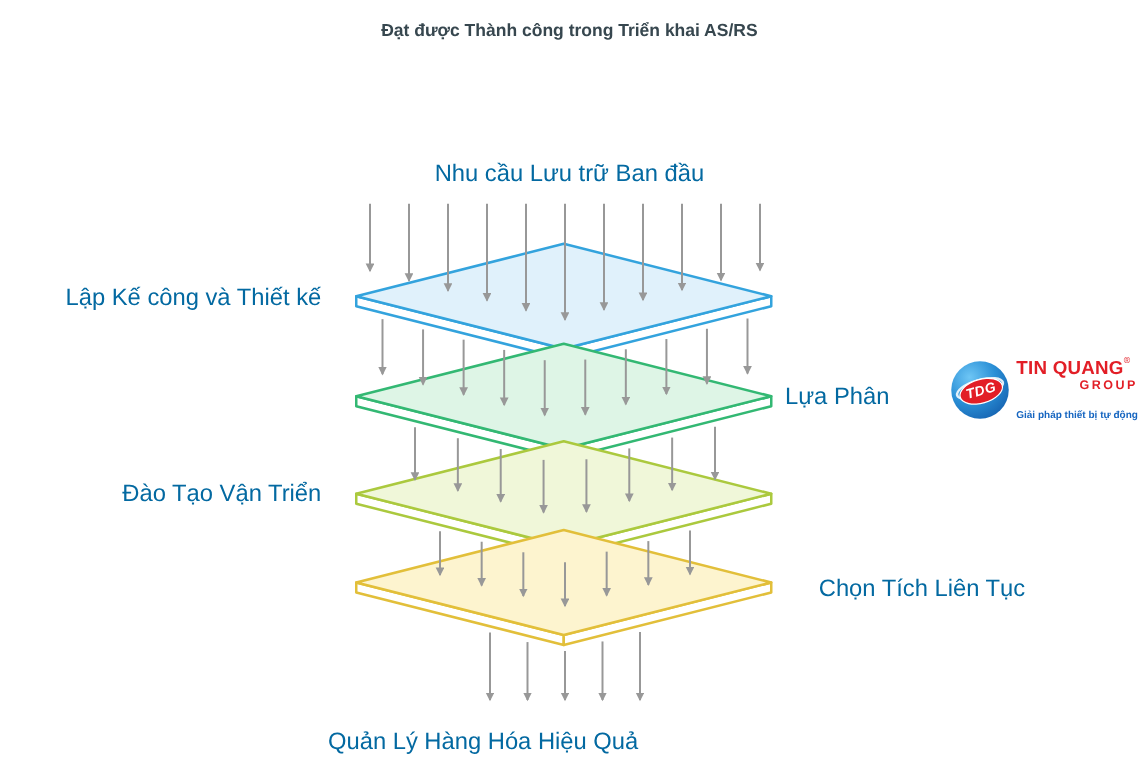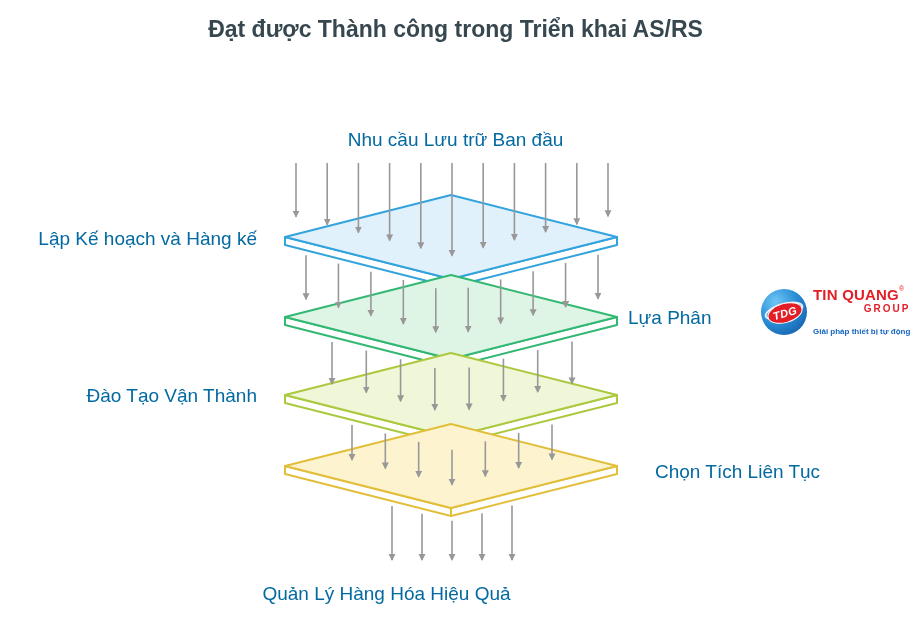--- a/index.html
+++ b/index.html
@@ -6,21 +6,21 @@
   .stage{
     position:relative;
     width:911px;height:620px;
     background:#ffffff;
     font-family:"Liberation Sans", sans-serif;
     overflow:hidden;
   }
   .page-title{
     position:absolute;top:16px;left:0;width:911px;
     text-align:center;margin:0;
-    font-size:23px;font-weight:bold;color:#37474f;
+    font-size:14px;font-weight:bold;color:#37474f;
   }
   .lbl{
     position:absolute;
     font-size:19px;color:#0369a1;line-height:22px;
     white-space:nowrap;
   }
   #lbl-top{left:0;width:911px;text-align:center;top:129px;}
   #lbl-l0{left:0;width:257px;text-align:right;top:228px;}
   #lbl-l1{left:628px;top:307px;}
   #lbl-l2{left:0;width:257px;text-align:right;top:385px;}
@@ -142,23 +142,23 @@
         <line x1="552" y1="424.4457831325301" x2="552" y2="459.4457831325301" stroke="#989898" stroke-width="1.6" marker-end="url(#arr)"></line>
         <line x1="392" y1="506.0722891566265" x2="392" y2="560" stroke="#989898" stroke-width="1.6" marker-end="url(#arr)"></line>
         <line x1="422" y1="513.6626506024097" x2="422" y2="560" stroke="#989898" stroke-width="1.6" marker-end="url(#arr)"></line>
         <line x1="452" y1="520.7469879518072" x2="452" y2="560" stroke="#989898" stroke-width="1.6" marker-end="url(#arr)"></line>
         <line x1="482" y1="513.1566265060242" x2="482" y2="560" stroke="#989898" stroke-width="1.6" marker-end="url(#arr)"></line>
         <line x1="512" y1="505.56626506024094" x2="512" y2="560" stroke="#989898" stroke-width="1.6" marker-end="url(#arr)"></line>
       </g>
     </svg>
 
   <div class="lbl" id="lbl-top">Nhu cầu Lưu trữ Ban đầu</div>
-  <div class="lbl" id="lbl-l0">Lập Kế hoạch và Hàng kế</div>
+  <div class="lbl" id="lbl-l0">Lập Kế công và Thiết kế</div>
   <div class="lbl" id="lbl-l1">Lựa Phân</div>
-  <div class="lbl" id="lbl-l2">Đào Tạo Vận Thành</div>
+  <div class="lbl" id="lbl-l2">Đào Tạo Vận Triển</div>
   <div class="lbl" id="lbl-l3">Chọn Tích Liên Tục</div>
   <div class="lbl" id="lbl-bottom">Quản Lý Hàng Hóa Hiệu Quả</div>
 
   <div class="logo">
     <div class="logo-globe">
       <div class="band"></div>
       <div class="tdg">TDG</div>
     </div>
     <div class="logo-text">
       <div class="logo-name-row">

